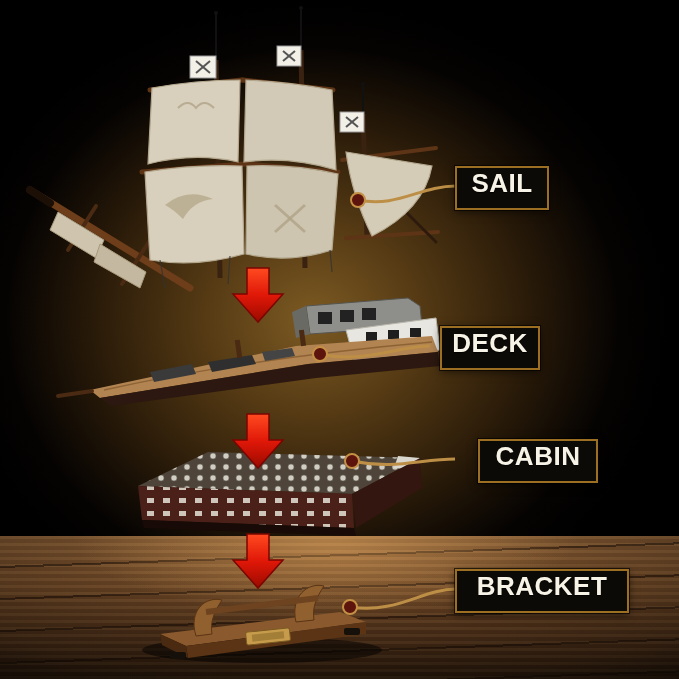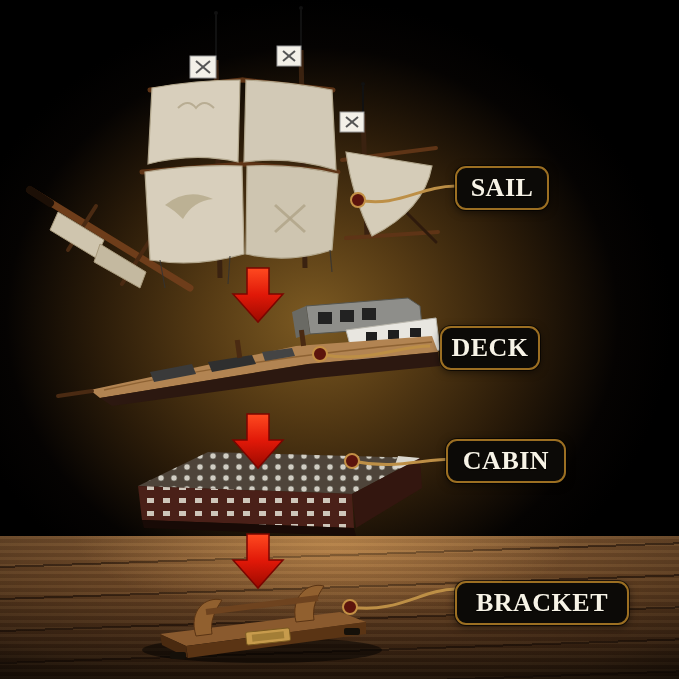--- a/index.html
+++ b/index.html
@@ -14,25 +14,24 @@
     position:absolute;left:0;top:536px;width:679px;height:143px;
     background:
       radial-gradient(ellipse 60% 90% at 48% 0%, rgba(222,168,96,.45), rgba(0,0,0,0) 62%),
       radial-gradient(ellipse 95% 130% at 50% 10%, rgba(0,0,0,0) 0%, rgba(0,0,0,.45) 70%, rgba(0,0,0,.82) 100%),
       repeating-linear-gradient(178deg, rgba(0,0,0,0) 0 30px, rgba(28,13,5,.55) 30px 32px),
       repeating-linear-gradient(to bottom, rgba(255,214,150,.07) 0 3px, rgba(20,8,2,.10) 3px 7px),
       linear-gradient(to bottom, #9c6a3c 0%, #8a5a30 35%, #5e3a1e 75%, #36210f 100%);
   }
   svg.scene{position:absolute;left:0;top:0;}
   .pill{
-    position:absolute;height:40px;border-radius:11px;
+    position:absolute;height:40px;border-radius:0;
     background:#0c0a07;border:2px solid #9c6f22;
-    display:flex;align-items:center;justify-content:center;
+    display:flex;justify-content:center;
     box-shadow:0 0 0 1px rgba(0,0,0,.65), 0 2px 8px rgba(0,0,0,.55);
-    font-family:Liberation Serif, serif;
   }
   .pill span{
     color:#f7f3e6;font-weight:800;font-size:26px;letter-spacing:.5px;
     text-shadow:0 1px 1px rgba(0,0,0,.8);
   }
 </style>
 </head>
 <body>
 
 <div class="stage">
@@ -182,20 +181,20 @@
       <circle cx="350" cy="607" r="7" fill="#5c140c" stroke="#c49045" stroke-width="2"></circle>
     </g>
   </svg>
 
   <div class="pill" style="left:455px;top:166px;width:90px">
     <span>SAIL</span>
   </div>
   <div class="pill" style="left:440px;top:326px;width:96px">
     <span>DECK</span>
   </div>
-  <div class="pill" style="left:446px;top:439px;width:116px">
+  <div class="pill" style="left:478px;top:439px;width:116px">
     <span>CABIN</span>
   </div>
-  <div class="pill" style="left:455px;top:581px;width:170px">
+  <div class="pill" style="left:455px;top:569px;width:170px">
     <span>BRACKET</span>
   </div>
 
 </div>
 
 </body></html>

